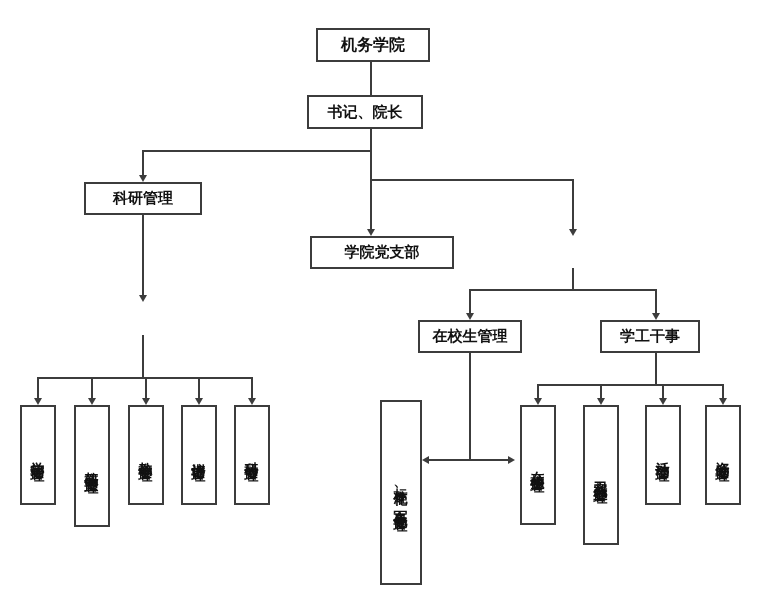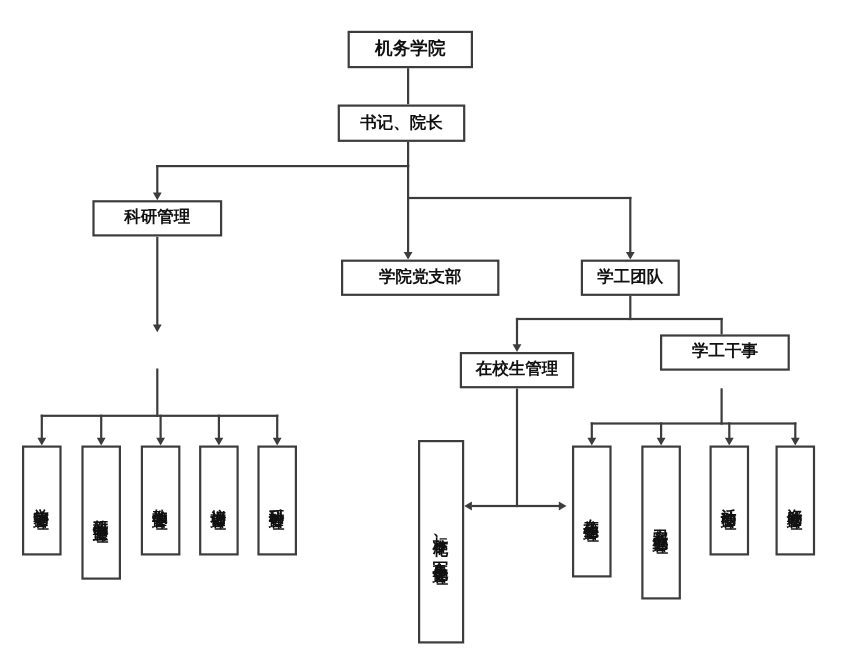--- a/index.html
+++ b/index.html
@@ -97,26 +97,25 @@
   <div class="arr down" style="left:719px;top:398px"></div>
 
   <div class="box root" style="left:316px;top:28px;width:114px;height:34px">机务学院</div>
 
   <div class="box" style="left:307px;top:95px;width:116px;height:34px">书记、院长</div>
 
   <div class="box" style="left:84px;top:182px;width:118px;height:33px">科研管理</div>
 
   <div class="box" style="left:310px;top:236px;width:144px;height:33px">学院党支部</div>
 
-  <div class="box" style="left:528px;top:236px;width:90px;height:33px">学工团队</div>
 
 
   <div class="box" style="left:418px;top:320px;width:104px;height:33px">在校生管理</div>
 
-  <div class="box" style="left:600px;top:304px;width:118px;height:33px">学工干事</div>
+  <div class="box" style="left:600px;top:320px;width:100px;height:33px">学工干事</div>
 
   <div class="box vbox" style="left:20px;top:405px;width:36px;height:100px">学籍管理</div>
   <div class="box vbox" style="left:74px;top:405px;width:36px;height:122px">教研室管理</div>
   <div class="box vbox" style="left:128px;top:405px;width:36px;height:100px">教学管理</div>
   <div class="box vbox" style="left:181px;top:405px;width:36px;height:100px">培训管理</div>
   <div class="box vbox" style="left:234px;top:405px;width:36px;height:100px">科研管理</div>
 
   <div class="box vbox" style="left:380px;top:400px;width:42px;height:185px">标准化、军事化管理</div>
 
   <div class="box vbox" style="left:520px;top:405px;width:36px;height:120px">在校生管理</div>

